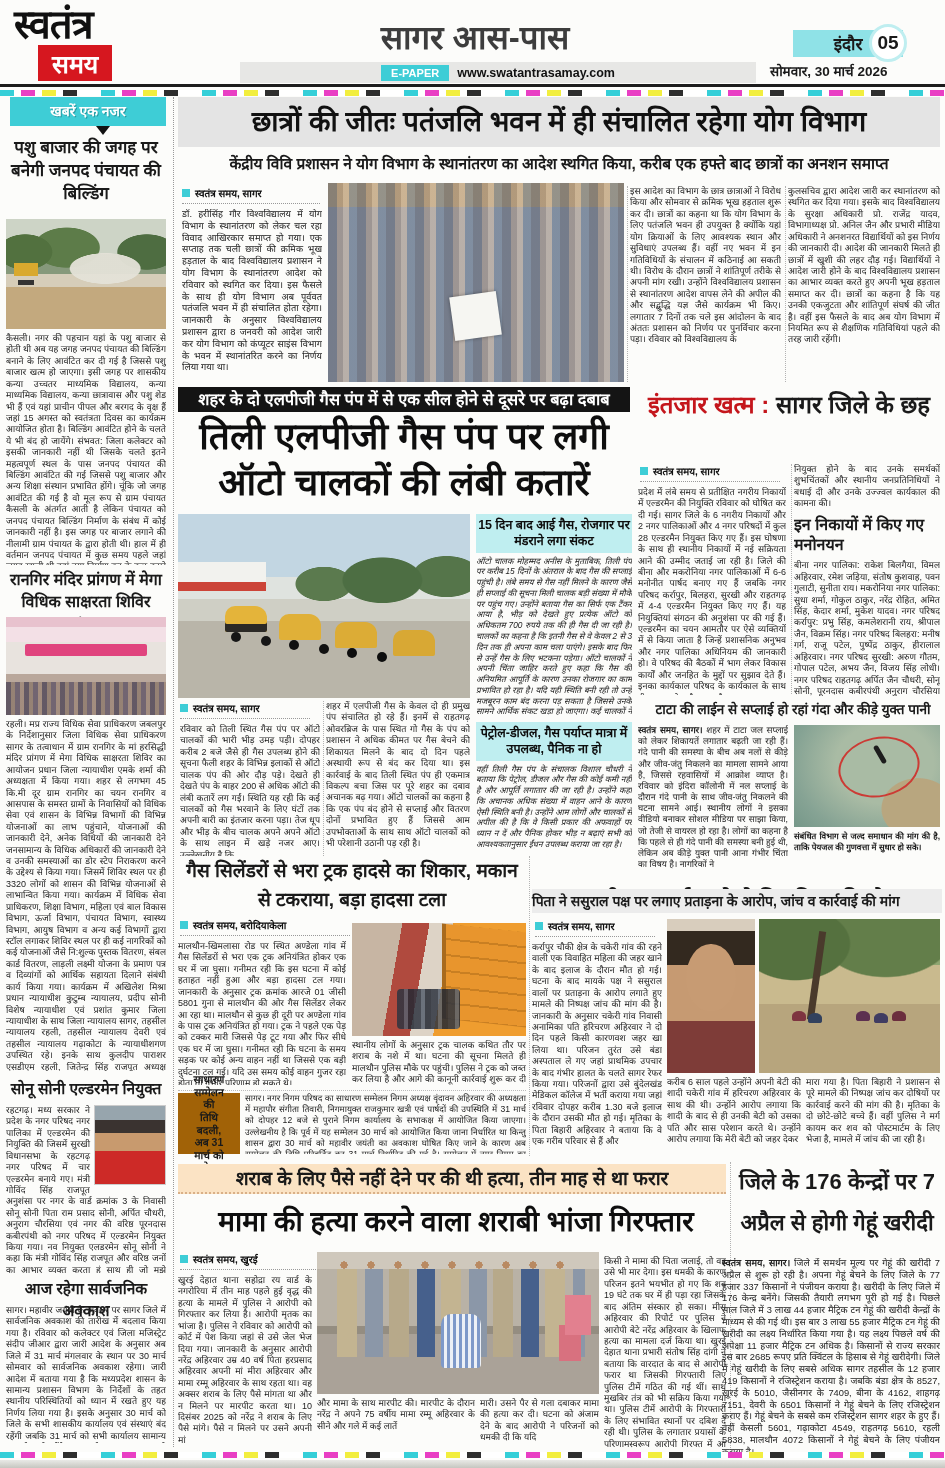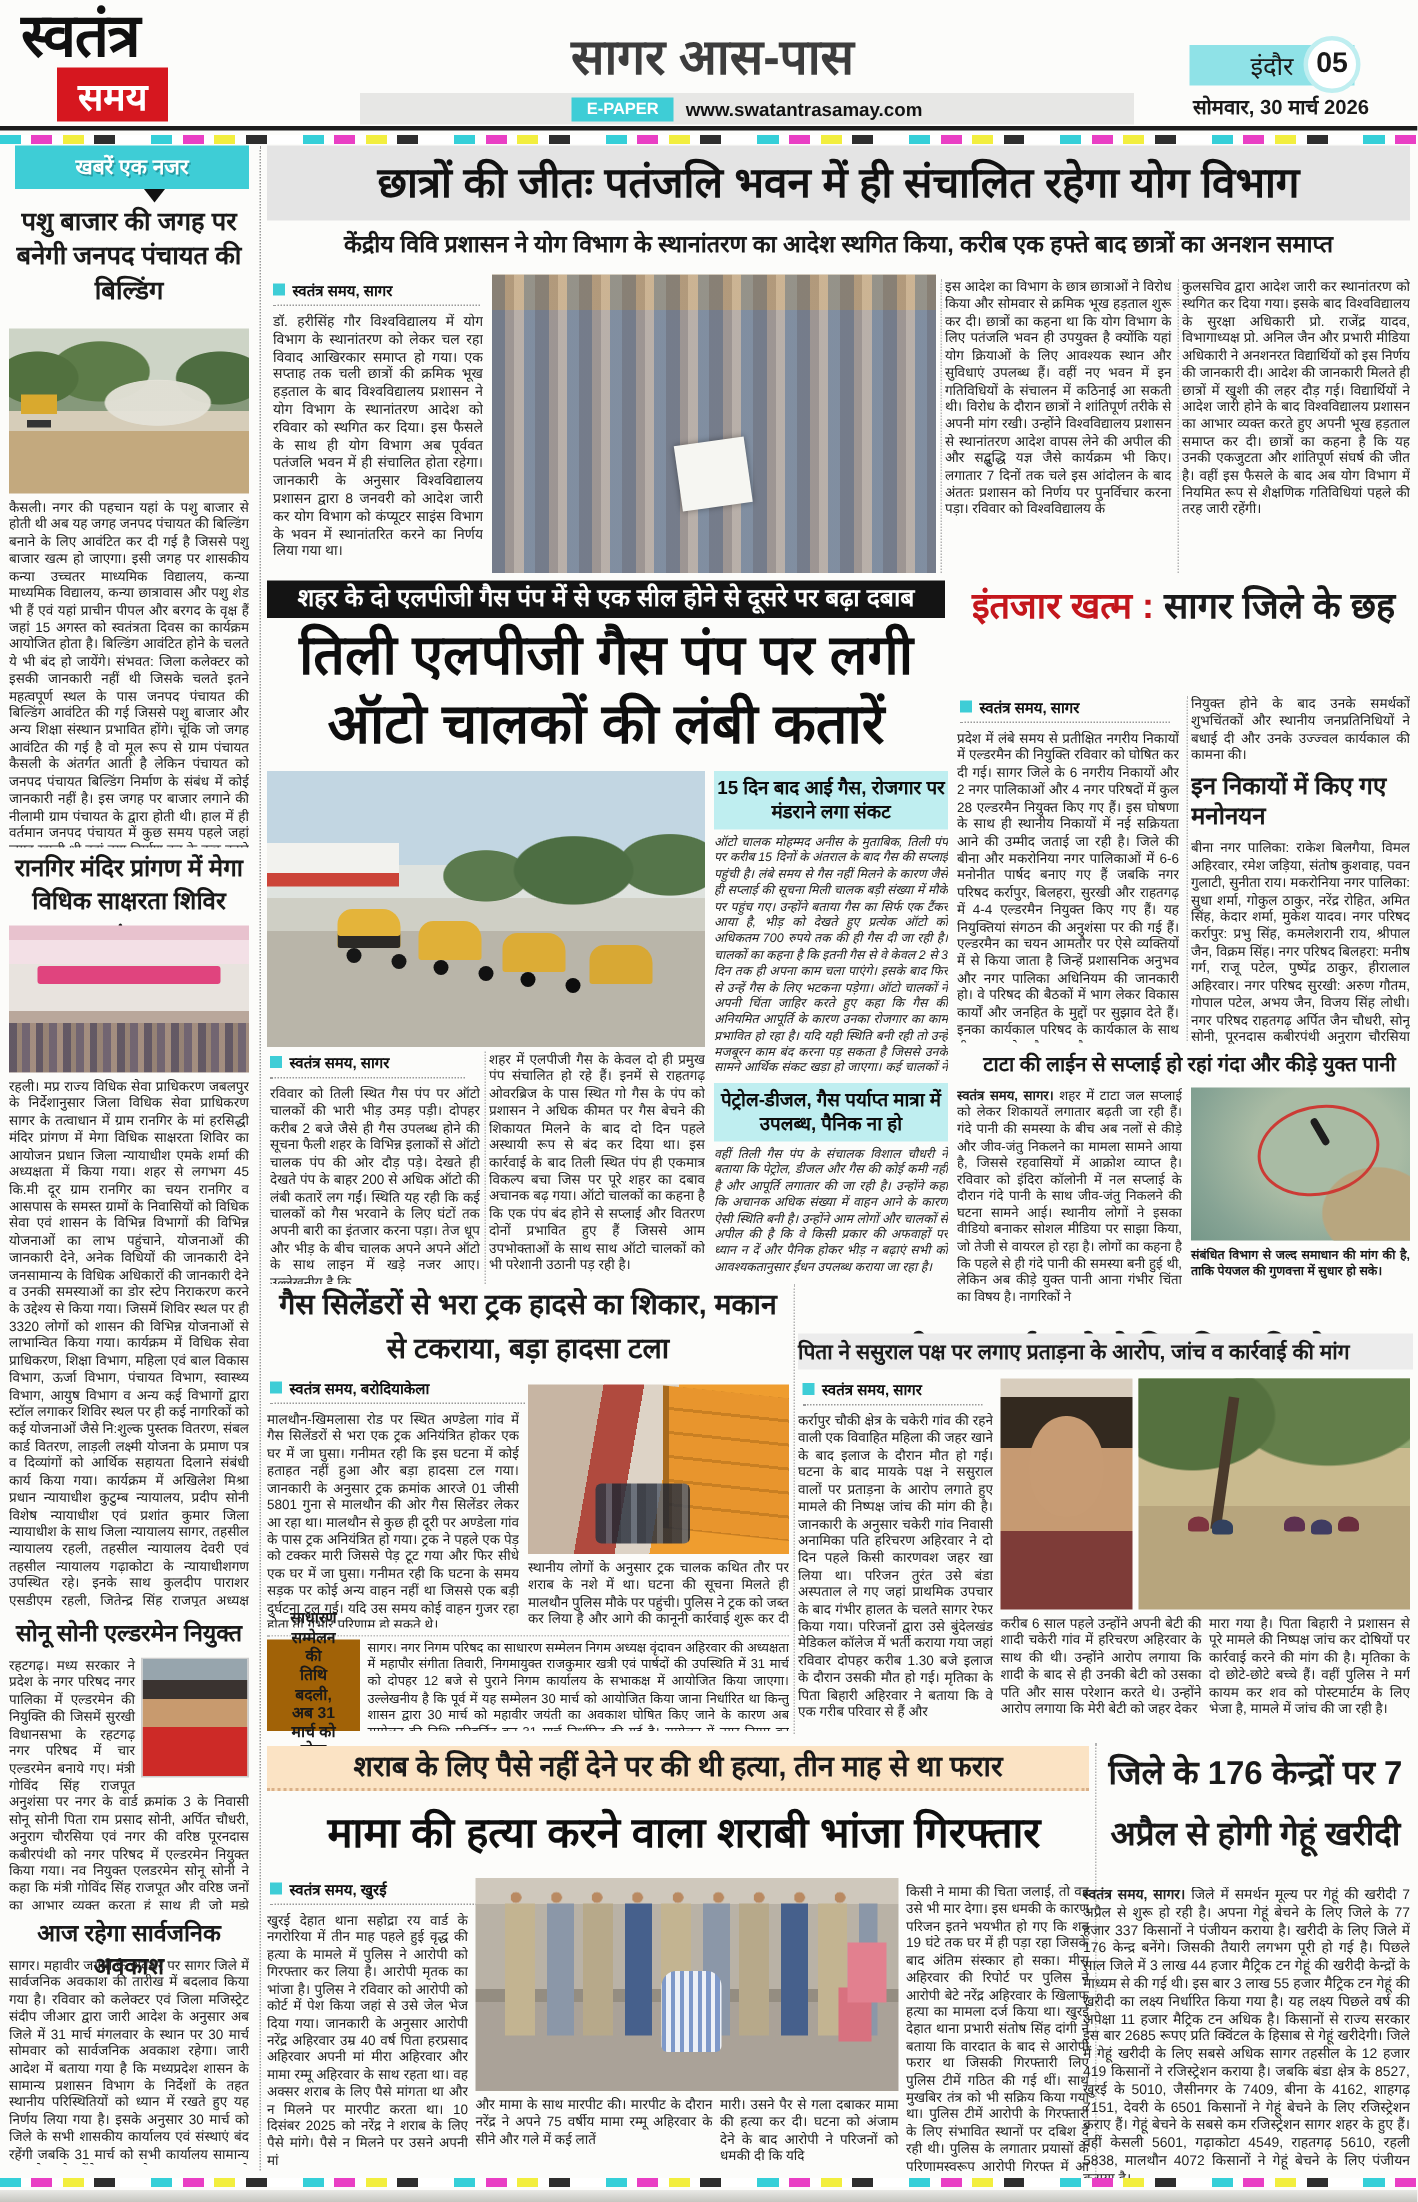--- a/index.html
+++ b/index.html
@@ -14,23 +14,23 @@
 .ph{position:absolute;overflow:hidden;background:#ccc}
 .cmyk{position:absolute;height:6px;background:repeating-linear-gradient(90deg,#35cfd8 0 14px,#fff 14px 21px,#e93fc4 21px 35px,#fff 35px 42px,#f2ee3e 42px 56px,#fff 56px 63px,#2e2e2e 63px 77px,#fff 77px 101px)}
 
 #masthead{left:14px;top:4px;width:152px;height:80px;position:absolute}
 #masthead .m-top{font-size:40px;font-weight:800;line-height:1.02;color:#101010;letter-spacing:-1px}
 #masthead .m-bot{display:inline-block;background:#d6171f;color:#fff;font-size:25px;font-weight:800;padding:1px 14px;margin-left:24px}
 #page-title{left:280px;top:14px;width:390px;height:46px;position:absolute;font-size:33px;font-weight:800;color:#3d3d3d;text-align:center}
 #epaper-bar{left:240px;top:62px;width:516px;height:21px;position:absolute;background:#e7e7e5;display:flex;align-items:center;justify-content:center;gap:8px}
 #epaper-badge{background:#3ecdd6;color:#fff;font-weight:bold;font-size:11px;padding:2px 10px}
 #site-url{font-size:12.5px;font-weight:bold;color:#111}
-#city-badge{left:793px;top:30px;width:110px;height:27px;position:absolute;background:#8fe2e7;display:flex;align-items:center;justify-content:center;font-size:17px;font-weight:400}
+#city-badge{left:793px;top:30px;width:110px;height:27px;position:absolute;background:#8fe2e7;display:flex;align-items:center;justify-content:center;font-size:17px;font-weight:700}
 #page-circle{left:869px;top:24px;width:38px;height:38px;position:absolute;border-radius:50%;background:#fff;border:3px solid #bfeef0;display:flex;align-items:center;justify-content:center;font-size:19px;font-weight:800}
-#date-line{left:770px;top:62px;width:168px;height:18px;position:absolute;font-size:13.5px;font-weight:bold;text-align:center}
+#date-line{left:770px;top:62px;width:168px;height:18px;position:absolute;font-size:13.5px;font-weight:bold;}
 #head-rule{left:0;top:84px;width:945px;height:3px;position:absolute;background:#1c1c1c}
 #strip-top{left:0;top:90px;width:945px}
 
 #sb{left:4px;top:97px;width:170px;height:1350px;position:absolute;border-right:1px dotted #999}
 #sb-head{left:6px;top:0;width:156px;height:29px;position:absolute;background:#3ecdd6;color:#fff;font-size:14px;font-weight:800;text-align:center;line-height:29px;text-shadow:1px 1px 0 #259aa2}
 #sb-tri{left:92px;top:29px;position:absolute;width:0;height:0;border:7px solid transparent;border-top:9px solid #111}
 #sb-a1-title{left:2px;top:40px;width:160px;height:78px;position:absolute;font-size:17px;line-height:1.35;font-weight:800;text-align:center}
 #sb-a1-photo{left:2px;top:122px;width:160px;height:110px;background:
  radial-gradient(60px 26px at 62% 45%,rgba(228,226,216,.95) 0 58%,transparent 60%),
  radial-gradient(46px 30px at 12% 30%,#52713f 0 58%,transparent 60%),

